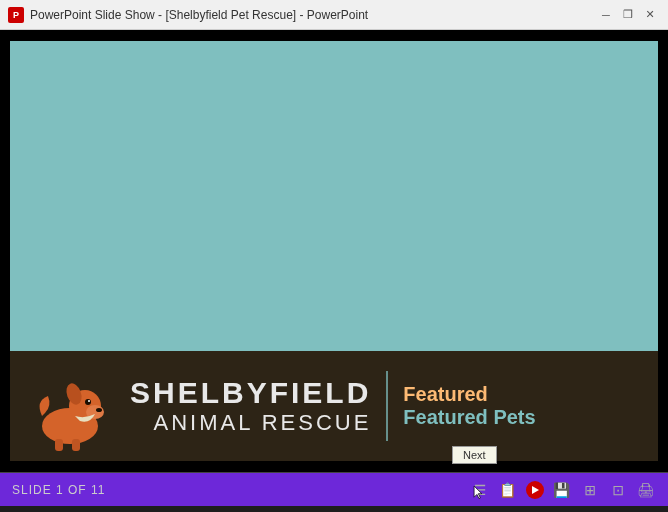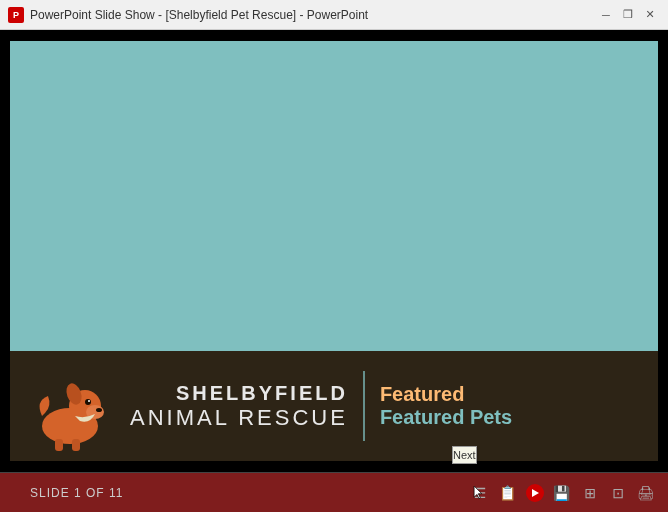--- a/index.html
+++ b/index.html
@@ -117,21 +117,21 @@
       display: flex;
       align-items: center;
       gap: 15px;
     }
 
     .org-name {
       text-align: right;
     }
 
     .org-name-line1 {
-      font-size: 20px;
+      font-size: 30px;
       font-weight: bold;
       color: #e8e8e8;
       letter-spacing: 3px;
       text-transform: uppercase;
       font-family: Arial, sans-serif;
     }
 
     .org-name-line2 {
       font-size: 22px;
       font-weight: normal;
@@ -163,25 +163,25 @@
 
     .featured-line2 {
       font-size: 20px;
       font-weight: bold;
       color: #7fbfbf;
       font-family: Arial, sans-serif;
     }
 
     
     .status-bar {
-      height: 40px;
-      background: #7f1d1d;
-      display: flex;
-      align-items: center;
-      padding: 0 30px;
+      height: 34px;
+      background: #6d28d9;
+      display: flex;
+      align-items: center;
+      padding: 0 12px;
       border-top: 1px solid #444;
       position: relative;
     }
 
     .slide-counter {
       font-size: 12px;
       color: #ccc;
       letter-spacing: 1px;
       text-transform: uppercase;
     }
@@ -202,21 +202,21 @@
       text-align: center;
     }
 
     
     .next-tooltip {
       position: absolute;
       bottom: 48px;
       left: 452px;
       background: #f5f5e8;
       border: 1px solid #999;
-      padding: 2px 0;
+      padding: 2px 10px;
       font-size: 11px;
       color: #333;
       white-space: nowrap;
       pointer-events: none;
       box-shadow: 1px 1px 2px rgba(0,0,0,0.3);
       z-index: 100;
     }
 
     
     .cursor {

